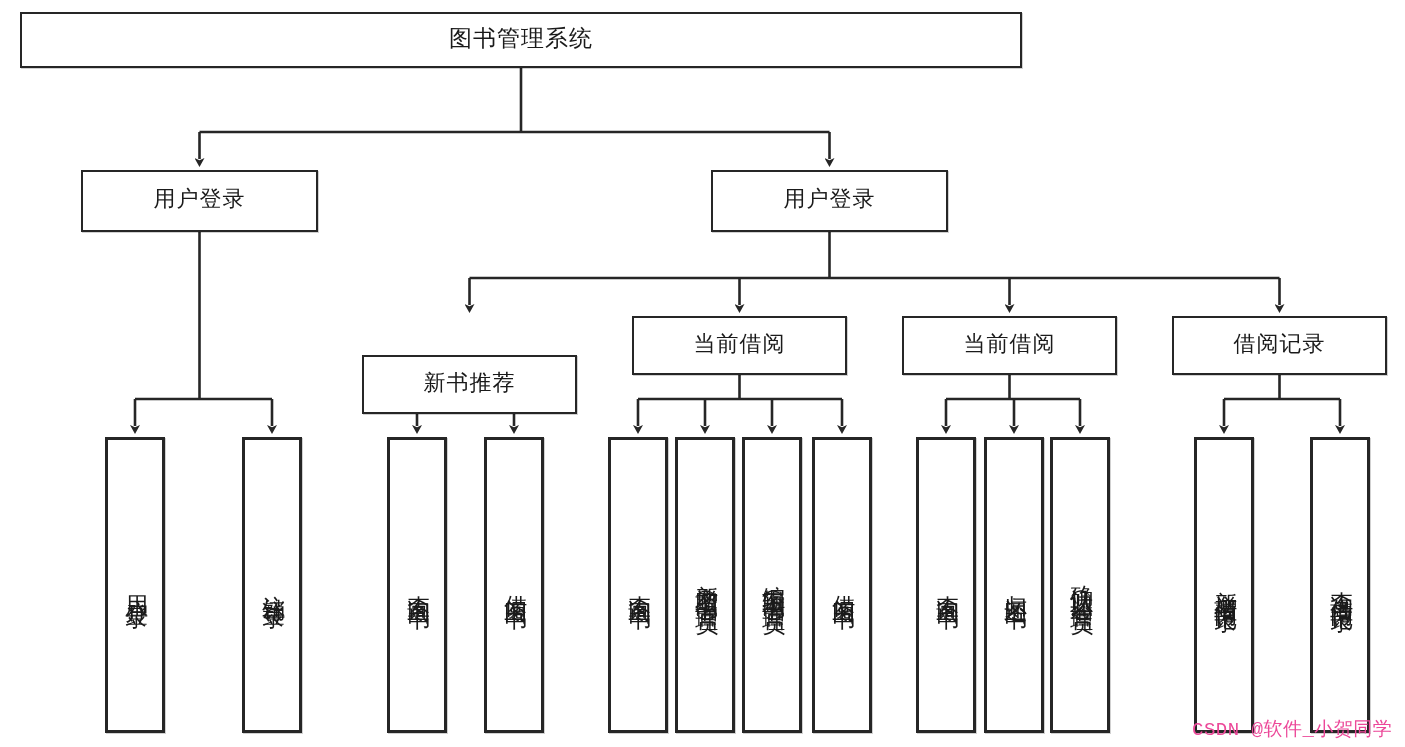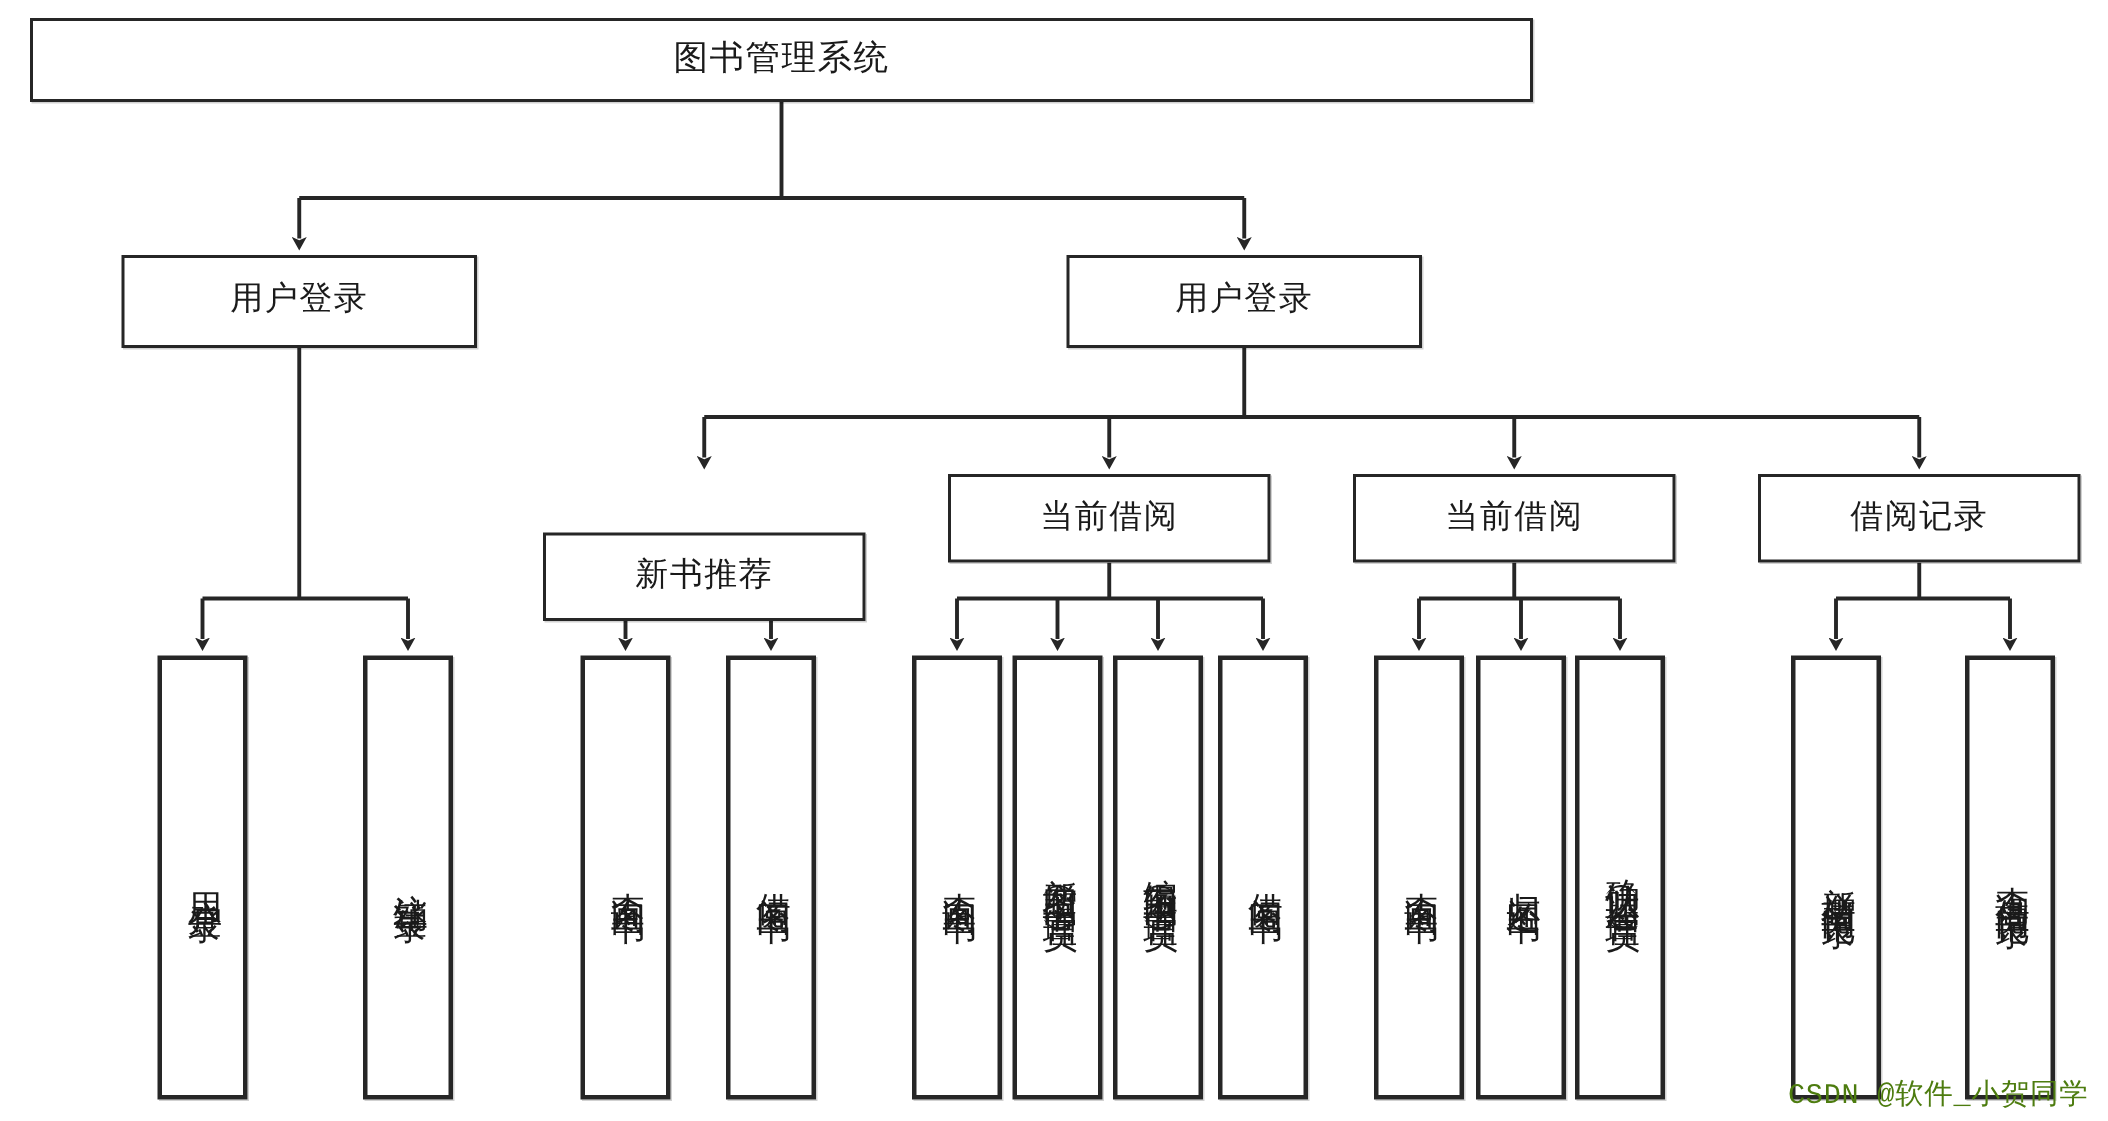--- a/index.html
+++ b/index.html
@@ -44,21 +44,21 @@
     line-height:1.32;
     letter-spacing:4px;
     white-space:normal;
     text-align:center;
   }
   .watermark{
     position:absolute;
     left:1192px;
     top:716px;
     font-size:19px;
-    color:#4d7c0f;
+    color:#ec4899;
     white-space:nowrap;
     letter-spacing:0.5px;
     pointer-events:none;
   }
 </style>
 </head>
 <body>
 
 <div id="diagram-root">
   <svg id="edges" viewBox="0 0 1405 747">

